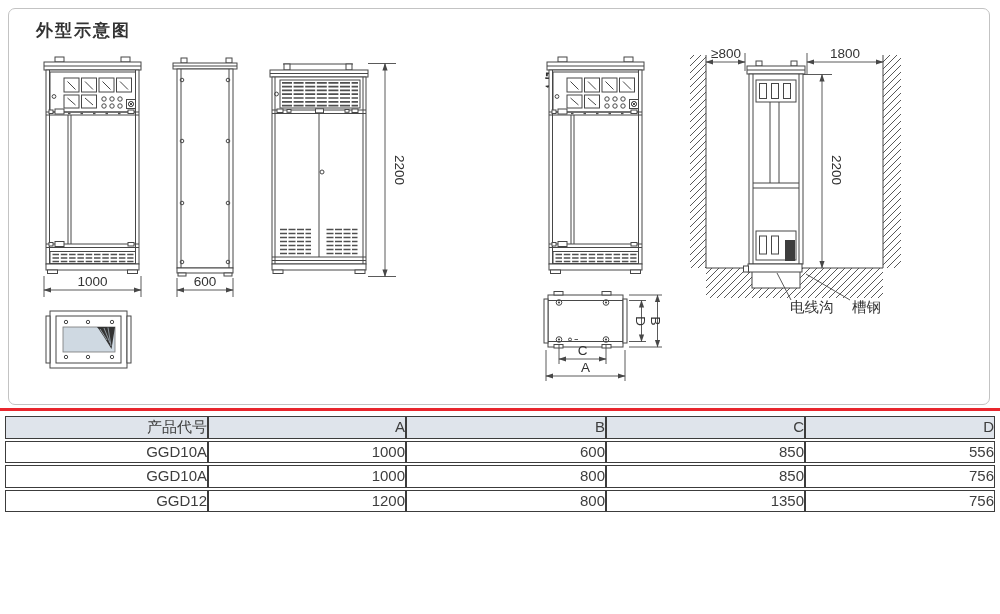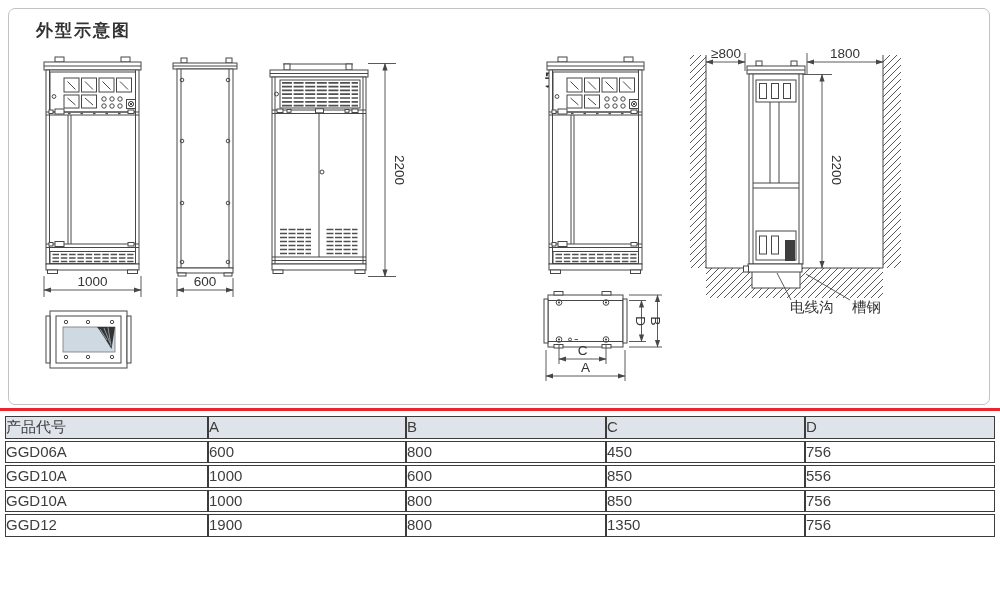--- a/index.html
+++ b/index.html
@@ -13,21 +13,21 @@
   svg.drawing{position:absolute;left:0;top:0;}
   .ln{stroke:#474747;fill:none;stroke-width:1;}
   .lnf{stroke:#474747;fill:#fff;stroke-width:1;}
   .dash{stroke:#4f4f4f;fill:none;}
   .dim{stroke:#474747;fill:none;stroke-width:0.9;}
   .dtx{fill:#333;stroke:none;font-family:"Liberation Sans",sans-serif;font-size:13.5px;}
   .dtx-cn{fill:#333;stroke:none;font-family:"Liberation Sans",sans-serif;font-size:14.5px;}
   .red-line{position:absolute;left:0;top:408px;width:1000px;height:2.5px;background:var(--accent,#e8262d);}
   table.spec{position:absolute;left:5px;top:414px;width:990px;border-collapse:separate;
              border-spacing:0 2px;table-layout:fixed;}
-  table.spec th,table.spec td{border:1px solid #3c3c3c;height:20.5px;padding:0;text-align:left;
+  table.spec th,table.spec td{border:1px solid #3c3c3c;height:20.5px;padding:0;text-align:right;
              font-size:15px;color:#3d3d3d;font-weight:normal;line-height:20px;}
   table.spec th{background:var(--header-bg,#dfe4eb);}
 </style>
 </head>
 <body>
 
 <div class="page">
 
   <div class="panel"></div>
   <div class="dtitle" id="title-outline">外型示意图</div>
@@ -326,43 +326,36 @@
         <tr>
           <th>产品代号</th>
           <th>A</th>
           <th>B</th>
           <th>C</th>
           <th>D</th>
         </tr>
       </thead>
     <tbody>
         <tr>
-          <td>GGD06A</td>
-          <td>600</td>
-          <td>800</td>
-          <td>450</td>
-          <td>756</td>
-        </tr>
-        <tr>
           <td>GGD10A</td>
           <td>1000</td>
           <td>600</td>
           <td>850</td>
           <td>556</td>
         </tr>
         <tr>
           <td>GGD10A</td>
           <td>1000</td>
           <td>800</td>
           <td>850</td>
           <td>756</td>
         </tr>
         <tr>
           <td>GGD12</td>
-          <td>1900</td>
+          <td>1200</td>
           <td>800</td>
           <td>1350</td>
           <td>756</td>
         </tr>
       </tbody>
   </table>
 
 </div>
 
 </body></html>

